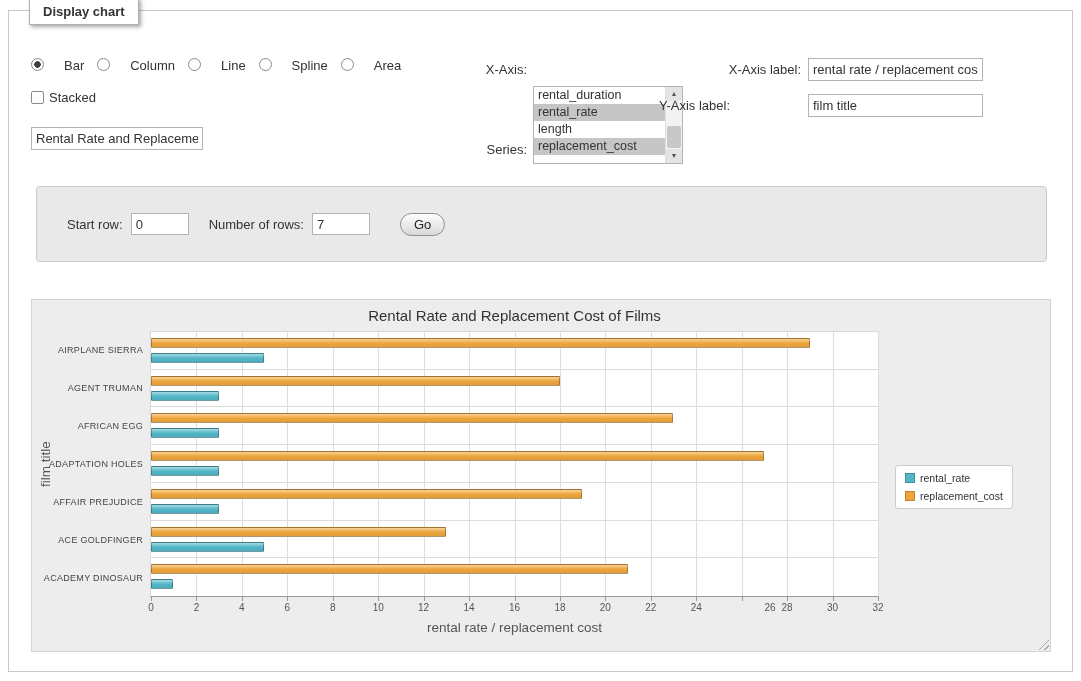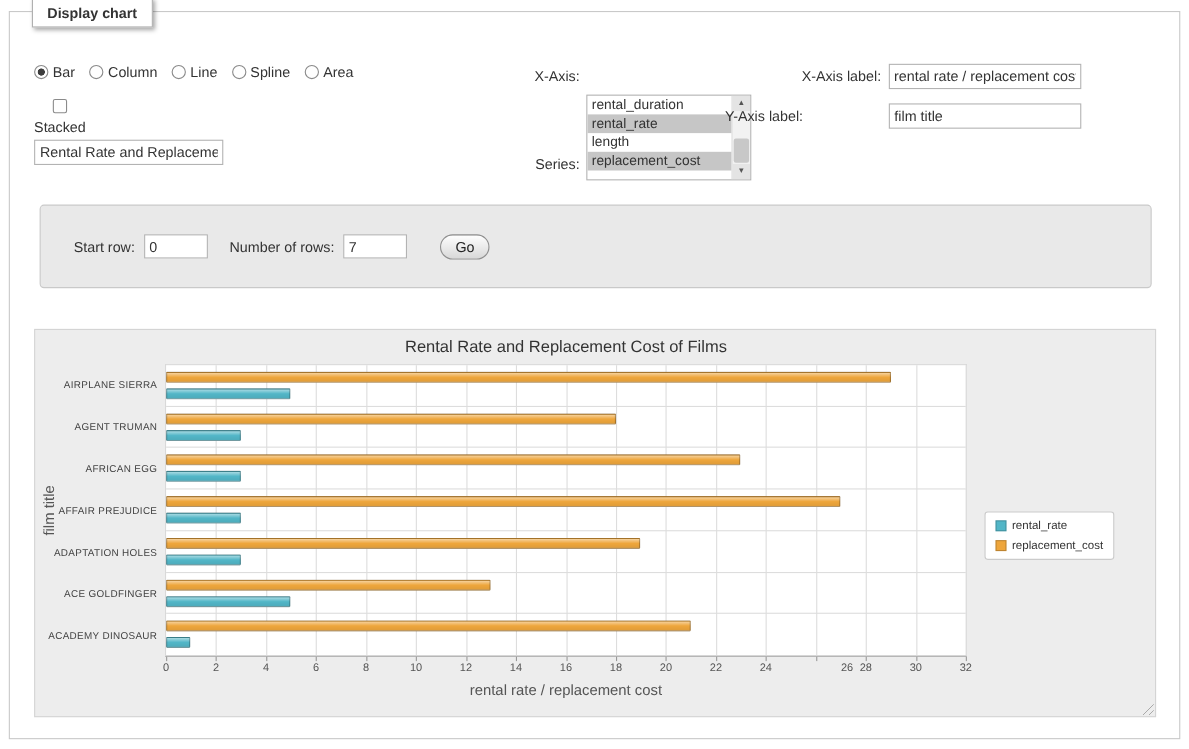--- a/index.html
+++ b/index.html
@@ -4,27 +4,27 @@
 <style>
   html,body{margin:0;padding:0;}
   body{width:1081px;height:681px;position:relative;background:#fff;
        font-family:"Liberation Sans",sans-serif;font-size:13px;color:#333;}
 
   .outer{position:absolute;left:8px;top:10px;width:1063px;height:660px;border:1px solid #c9c9c9;}
   .legend-box{position:absolute;left:20px;top:-13px;background:#fff;border:1px solid #b0b0b0;
               padding:5px 13px;font-weight:bold;font-size:13px;box-shadow:2px 2px 4px rgba(0,0,0,.35);}
 
   .radio-row{position:absolute;left:22px;top:47px;display:flex;gap:13px;align-items:center;}
-  .ritem{display:flex;align-items:center;gap:4px;}
+  .ritem{display:flex;align-items:flex-start;gap:20px;}
   input[type=radio]{appearance:none;-webkit-appearance:none;width:13px;height:13px;margin:0;
       border:1px solid #8a8a8a;border-radius:50%;background:#fefefe;}
   input[type=radio]:checked{background:radial-gradient(circle,#3d3d3d 0 3px,#fefefe 3.5px);}
   input[type=checkbox]{appearance:none;-webkit-appearance:none;width:13px;height:13px;margin:0;
       border:1px solid #8a8a8a;border-radius:2px;background:#fefefe;}
-  .stacked{position:absolute;left:22px;top:79px;display:flex;align-items:center;gap:5px;flex-direction:column;}
+  .stacked{position:absolute;left:22px;top:79px;display:flex;align-items:center;gap:5px;}
 
   input.txt{border:1px solid #b3b3b3;font:13px "Liberation Sans",sans-serif;color:#333;
             padding:2px 4px;box-sizing:border-box;background:#fff;}
   .title-input{position:absolute;left:22px;top:116px;width:172px;height:23px;}
 
   .lbl{position:absolute;color:#333;}
   .xaxis-lbl{left:380px;top:51px;width:138px;text-align:right;}
   .series-lbl{left:380px;top:131px;width:138px;text-align:right;}
   .xlabel-lbl{left:650px;top:51px;width:142px;text-align:right;}
   .ylabel-lbl{left:650px;top:87px;width:142px;}
@@ -150,22 +150,22 @@
     <button class="go">Go</button>
   </div>
 
   <div class="chartpanel">
     <div class="ctitle">Rental Rate and Replacement Cost of Films</div>
     <div class="ytitle">film title</div>
     <div class="cats">
         <div class="catlabel">AIRPLANE SIERRA</div>
         <div class="catlabel">AGENT TRUMAN</div>
         <div class="catlabel">AFRICAN EGG</div>
+        <div class="catlabel">ADAPTATION HOLES</div>
         <div class="catlabel">AFFAIR PREJUDICE</div>
-        <div class="catlabel">ADAPTATION HOLES</div>
         <div class="catlabel">ACE GOLDFINGER</div>
         <div class="catlabel">ACADEMY DINOSAUR</div>
       </div>
     <div class="plot">
         <div class="vgrid" style="left: 6.25%;"></div>
         <div class="vgrid" style="left: 12.5%;"></div>
         <div class="vgrid" style="left: 18.75%;"></div>
         <div class="vgrid" style="left: 25%;"></div>
         <div class="vgrid" style="left: 31.25%;"></div>
         <div class="vgrid" style="left: 37.5%;"></div>

